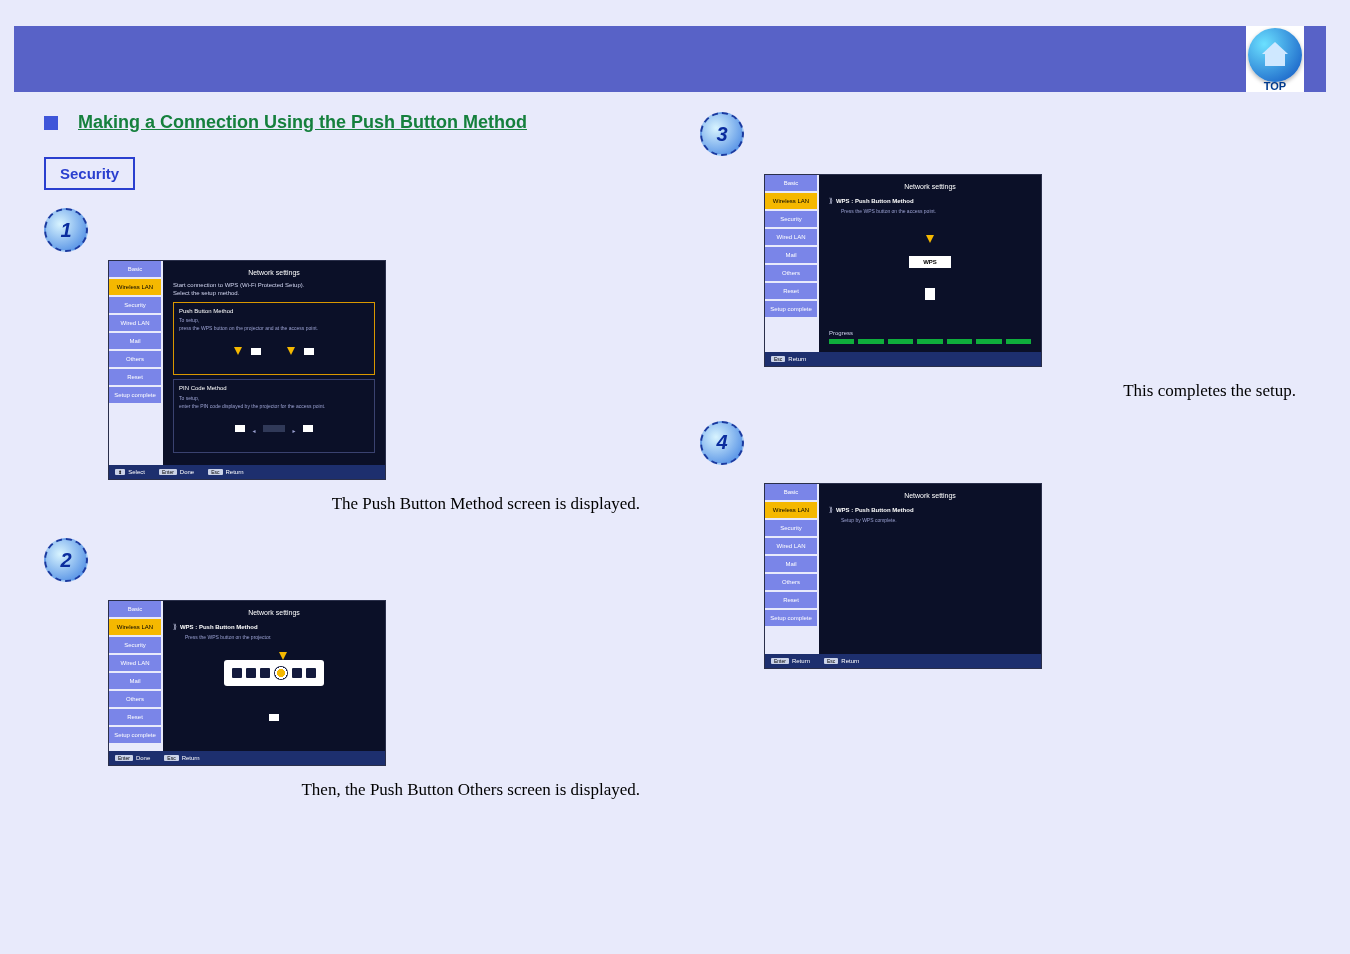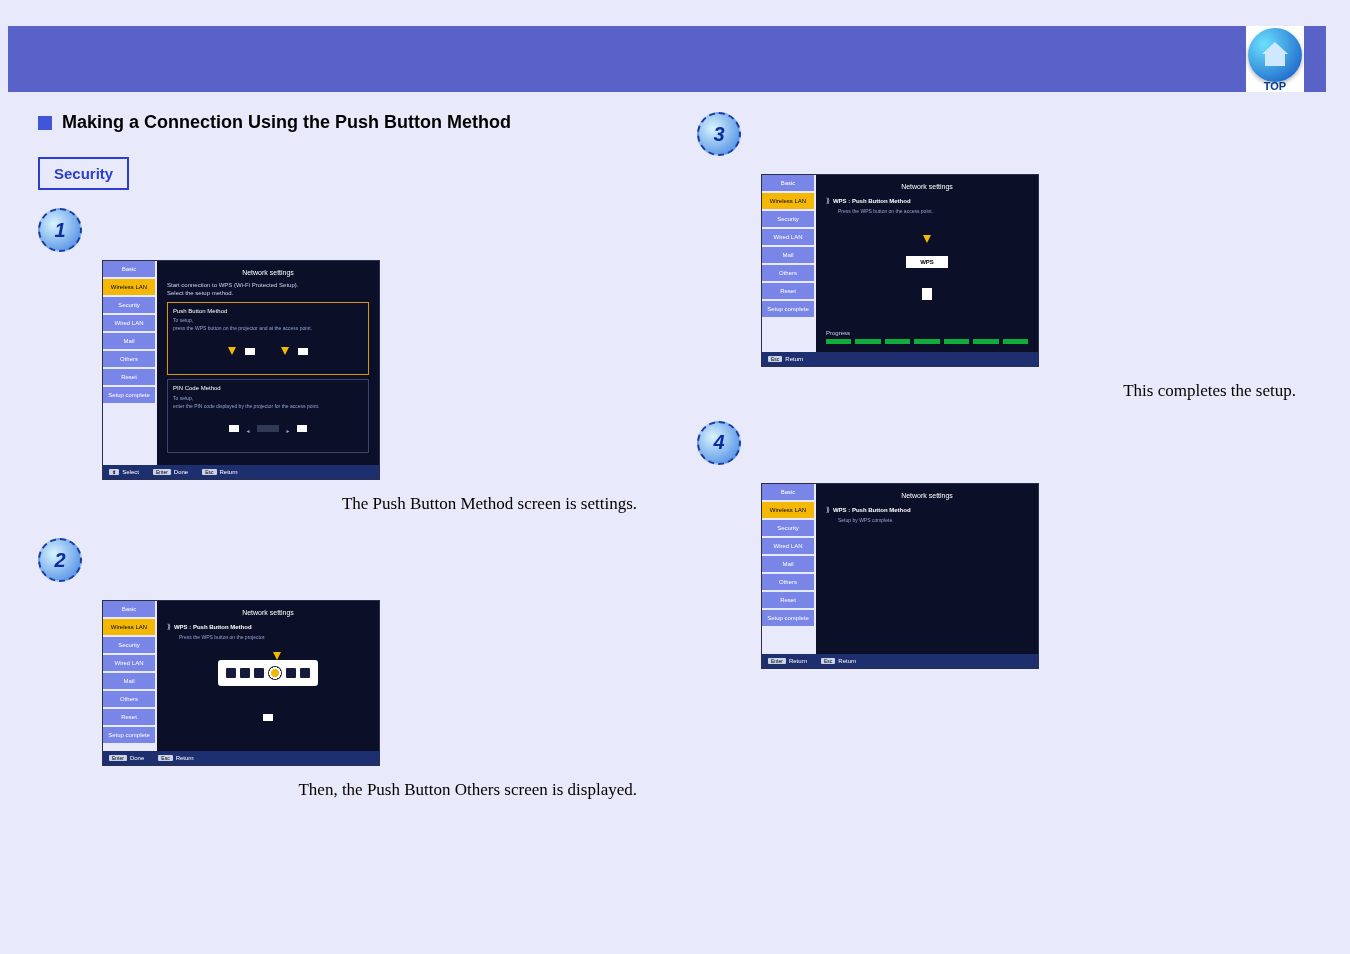--- a/index.html
+++ b/index.html
@@ -4,21 +4,21 @@
 <style>
   * { margin: 0; padding: 0; box-sizing: border-box; }
   body {
     background: #e8eafb;
     font-family: Arial, Helvetica, sans-serif;
     width: 1350px;
     height: 954px;
     position: relative;
   }
   .page-wrap {
-    padding: 26px 24px 0 8px;
+    padding: 26px 24px 0 14px;
   }
   .header-bar {
     background: #5862c7;
     height: 66px;
     position: relative;
   }
   .top-badge {
     position: absolute;
     right: 22px;
     top: 0px;
@@ -70,25 +70,26 @@
     display: flex;
     padding: 20px 30px 0 30px;
     gap: 60px;
   }
   .col {
     flex: 1;
   }
   .section-title {
     display: flex;
     align-items: center;
-    gap: 10px;
+    gap: 20px;
     font-size: 18px;
     font-weight: bold;
-    color: #000000;
+    color: #15803d;
     margin-bottom: 24px;
+    text-decoration: underline;
   }
   .title-bullet {
     width: 14px; height: 14px;
     background: #3f56d9;
   }
   .procedure-box {
     display: inline-block;
     border: 2px solid #2a3fcf;
     padding: 6px 14px;
     font-size: 15px;
@@ -307,21 +308,21 @@
             <div class="footer-key">
                 <span class="keycap">Enter</span>
                 <span>Done</span>
               </div>
             <div class="footer-key">
                 <span class="keycap">Esc</span>
                 <span>Return</span>
               </div>
           </div>
         </div>
-        <div class="caption">The Push Button Method screen is settings.</div>
+        <div class="caption">The Push Button Method screen is displayed.</div>
       </div>
 
       
       <div class="step" style="margin-top:24px">
         <div class="step-num">2</div>
       </div>
       <div style="margin-left:64px; margin-top:-10px;">
         <div class="proj-screen">
           <div class="proj-main">
             <div class="proj-side">

